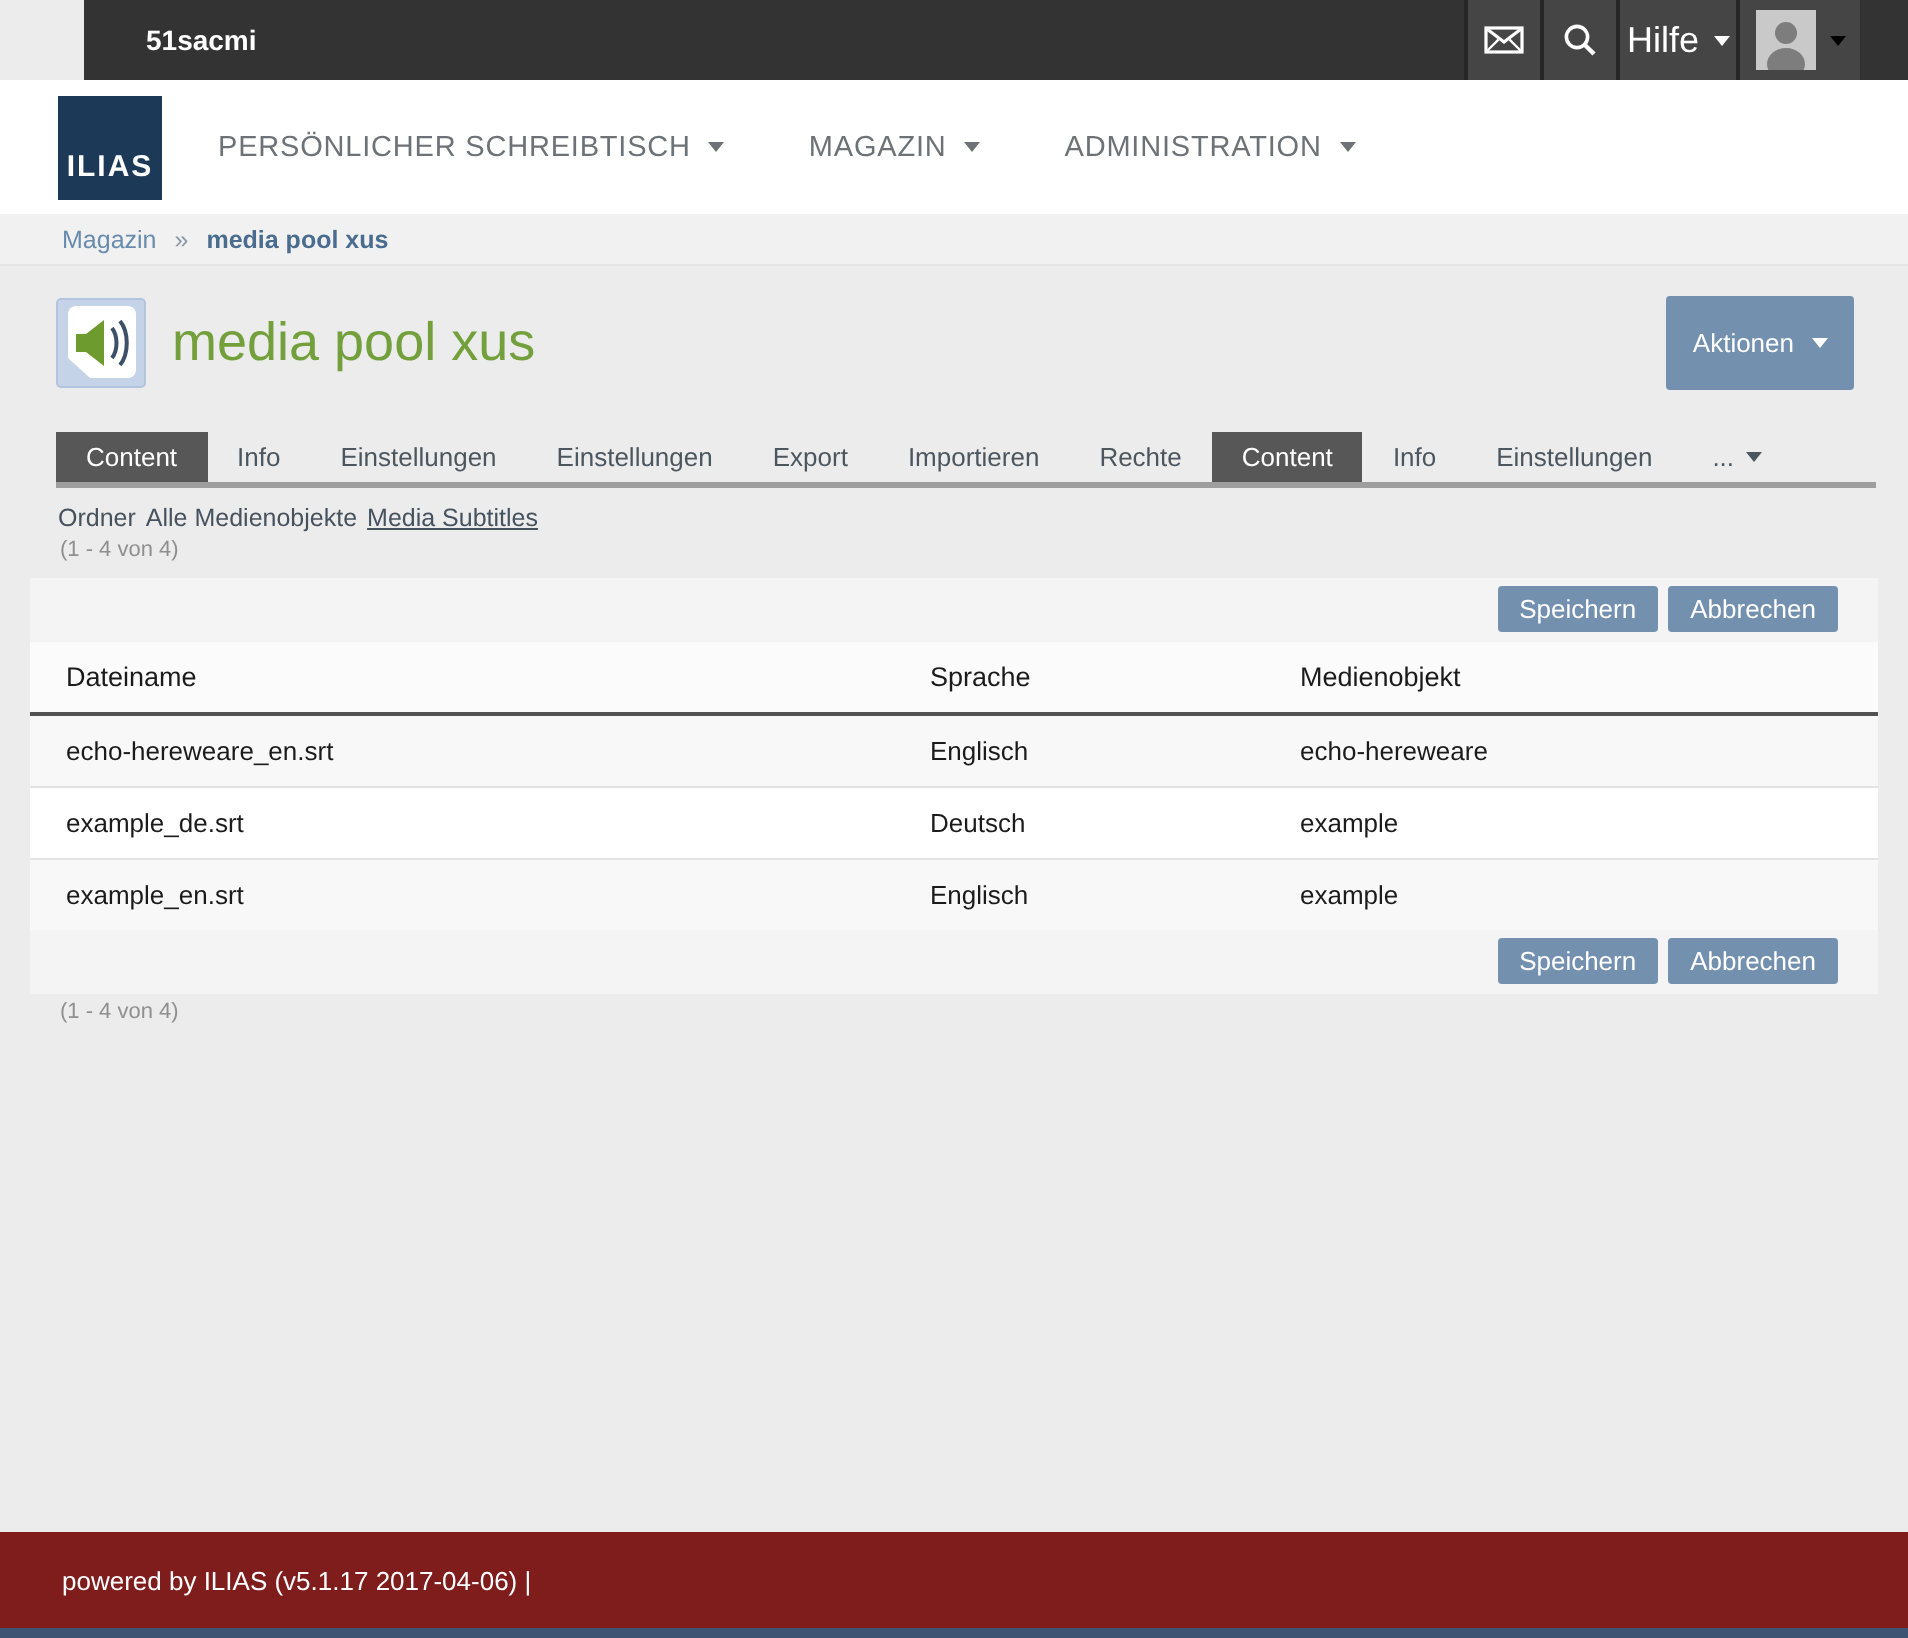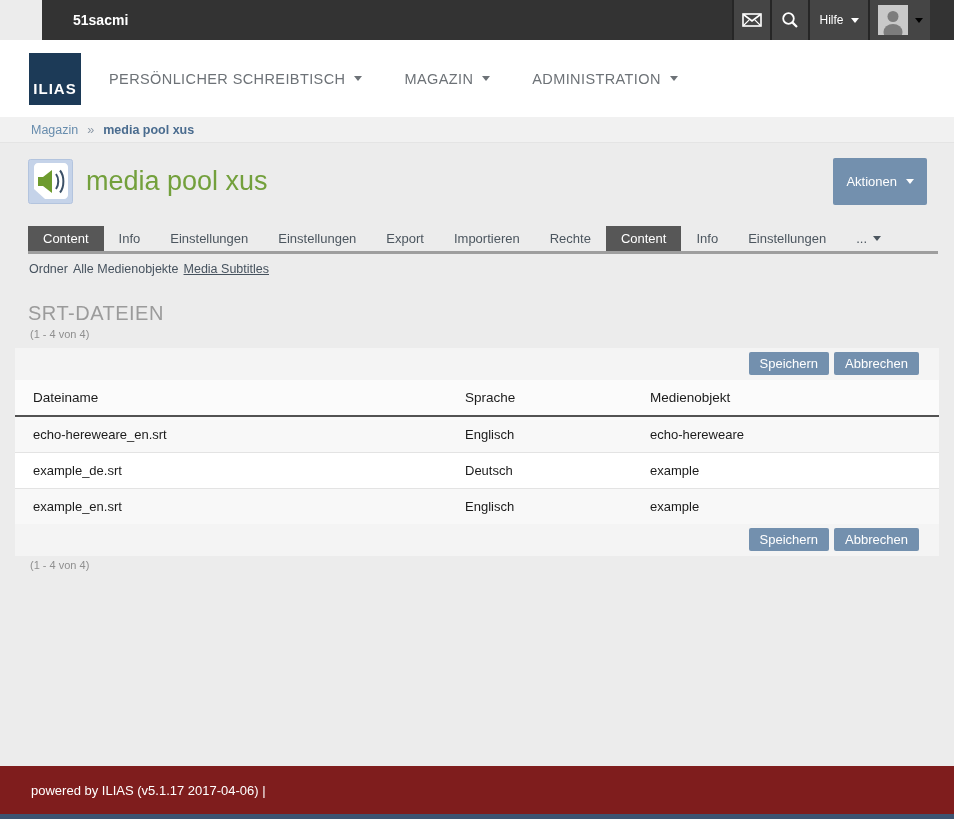--- a/index.html
+++ b/index.html
@@ -7,26 +7,26 @@
   body {
     width:954px; height:819px; position:relative; overflow:hidden;
     font-family:"Liberation Sans", sans-serif; background:#ececec;
   }
   
   .topbar { height:40px; background:#333333; display:flex; align-items:stretch;margin-left:42px; }
   .client { color:#ffffff; font-weight:bold; font-size:14px; line-height:40px; padding-left:31px; flex:1; }
   .topbar-cells { display:flex; margin-right:24px; }
   .cell { background:#454545; border-left:2px solid #262626; display:flex; align-items:center; justify-content:center; cursor:pointer; }
   .icon-cell { width:38px; }
-  .help-cell { width:60px; color:#ffffff; font-size:12px; gap:7px; }
+  .help-cell { width:60px; color:#ffffff; font-size:18px; gap:7px; }
   .avatar-cell { width:62px; gap:7px; }
   .avatar { width:30px; height:30px; display:block; }
   .caret { width:0; height:0; border-left:4px solid transparent; border-right:4px solid transparent; border-top:5px solid currentColor; display:inline-block; }
   
-  .masthead { height:77px; background:#ffffff; display:flex; align-items:center; }
+  .masthead { height:67px; background:#ffffff; display:flex; align-items:center; }
   .logo { width:52px; height:52px; background:#1c3a57; margin-left:29px; color:#ffffff; font-weight:bold; font-size:15px; letter-spacing:1px; display:flex; align-items:flex-end; justify-content:center; padding-bottom:8px; cursor:pointer; }
   .mainnav { display:flex; margin-left:28px; gap:42px; }
   .nav-item { color:#6d7277; font-size:14.5px; letter-spacing:.4px; display:flex; align-items:center; gap:9px; cursor:pointer; }
   
   .breadcrumb { height:26px; background:#f1f1f1; display:flex; align-items:center; padding-left:31px; font-size:12.5px; gap:9px; border-bottom:1px solid #e4e4e4; }
   .breadcrumb .crumb { color:#678cad; text-decoration:none; cursor:pointer; }
   .breadcrumb .crumb.current { color:#4a6c8f; font-weight:bold; }
   .breadcrumb .sep { color:#8a97a5; }
   
   .content { height:622px; position:relative; }
@@ -149,21 +149,20 @@
       <i class="caret"></i>
     </span>
   </div>
 
   <div class="subtabs">
     <a class="subtab">Ordner</a>
     <a class="subtab">Alle Medienobjekte</a>
     <a class="subtab active">Media Subtitles</a>
   </div>
 
-  <div class="section-heading">SRT-DATEIEN</div>
   <div class="count">(1 - 4 von 4)</div>
 
   <div class="panel">
     <div class="toolbar">
       <button class="btn">Speichern</button>
       <button class="btn">Abbrechen</button>
     </div>
 
     <table class="srt">
       <colgroup>

